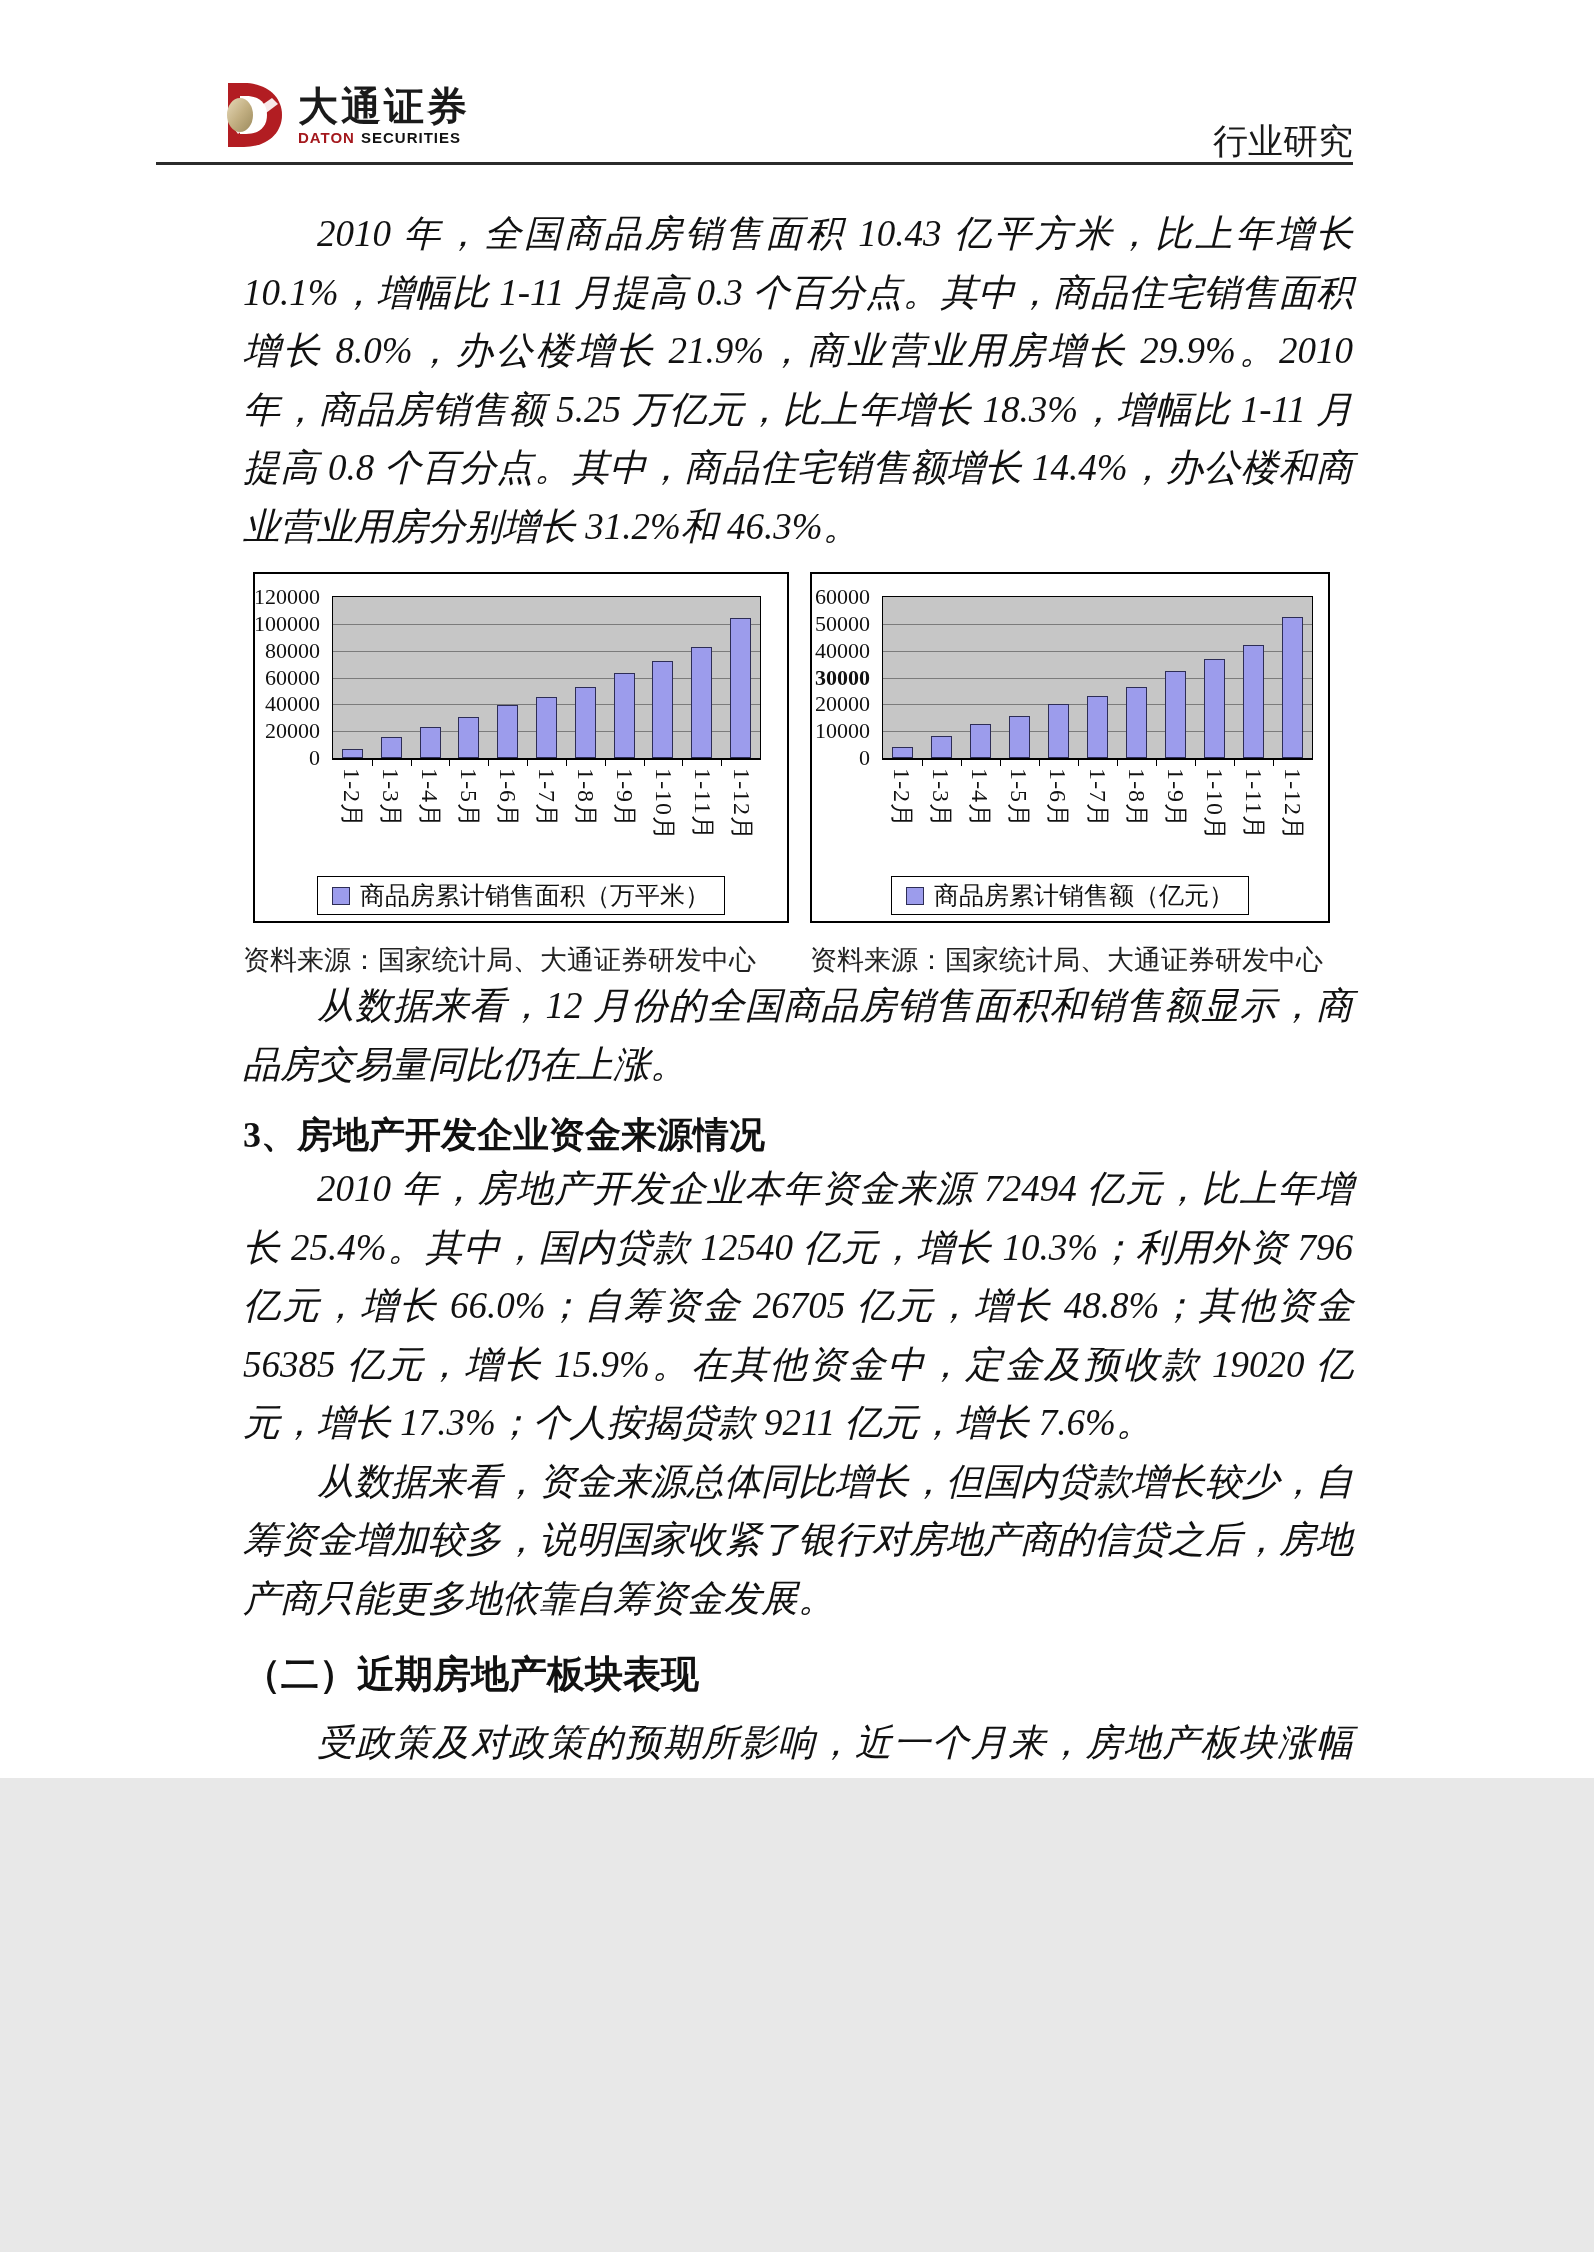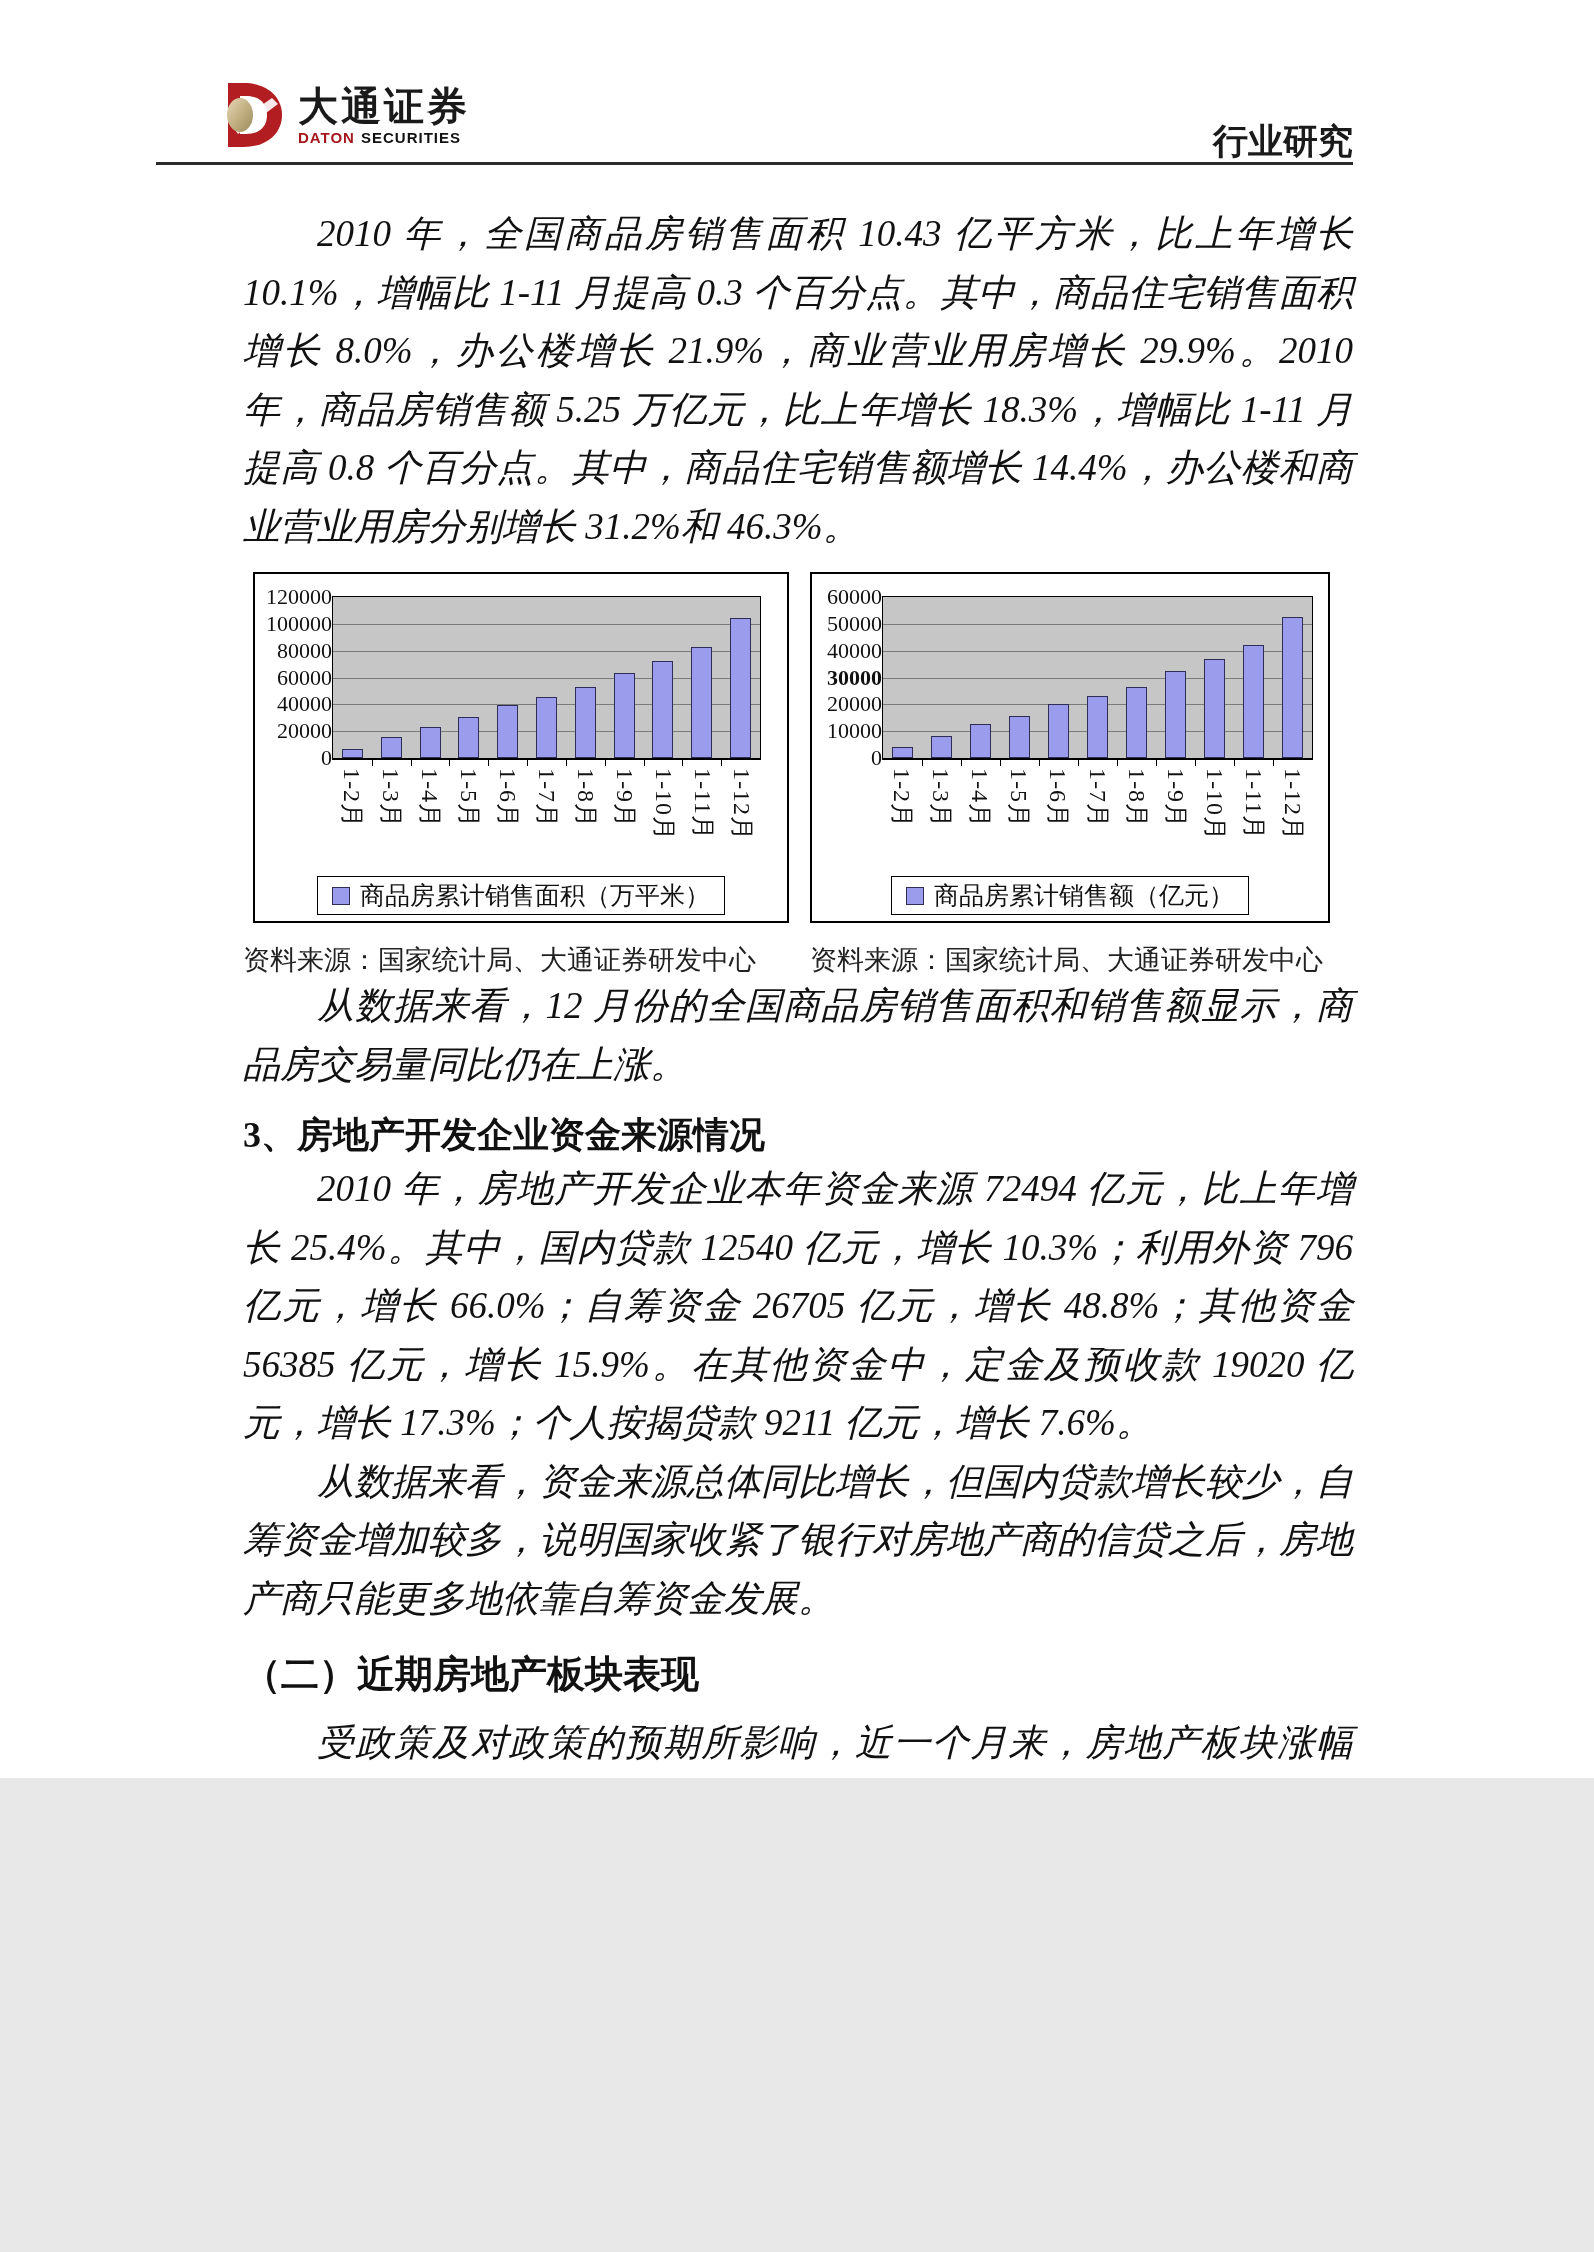--- a/index.html
+++ b/index.html
@@ -8,21 +8,21 @@
   
   .logo{position:absolute;left:218px;top:82px;display:flex;align-items:center;gap:14px;}
   .logo-mark{width:66px;height:66px;}
   .logo-text{display:flex;flex-direction:column;line-height:1;}
   .logo-cn{font-family:"Liberation Sans","DejaVu Sans",sans-serif;font-weight:900;font-size:40px;
            letter-spacing:3px;color:#1a1a1a;}
   .logo-en{margin-top:4px;font-family:"Liberation Sans","DejaVu Sans",sans-serif;font-weight:bold;
            font-size:15px;letter-spacing:1px;}
   .logo-en .red{color:#a4181d;margin-right:6px;}
   .doc-type{position:absolute;top:118px;right:241px;font-family:"Liberation Sans","DejaVu Sans",sans-serif;
-            font-weight:bold;font-size:35px;color:#1a1a1a;}
+            font-weight:normal;font-size:35px;color:#1a1a1a;}
   .header-rule{position:absolute;left:156px;right:241px;top:162px;height:3px;background:#2b2b2b;}
   
   .content{position:absolute;left:243px;top:205px;width:1110px;}
   .para{margin:0;font-size:37px;line-height:58.5px;text-align:justify;text-indent:2em;font-style:italic;}
   .mt-p2{margin-top:32px;}
   .h3{margin:16px 0 0 0;font-size:36px;line-height:50px;font-weight:bold;
       font-family:"Liberation Serif","DejaVu Serif",serif;}
   .h2{margin:16px 0 0 0;font-size:38px;line-height:60px;font-weight:bold;
       font-family:"Liberation Sans","DejaVu Sans",sans-serif;}
   .h2 + .para{margin-top:10px;}
@@ -32,21 +32,21 @@
   .c2{flex:1;}
   .fig-titles{margin-top:30px;font-size:31px;line-height:40px;font-weight:bold;}
   .charts-row{margin-top:16px;}
   .sources-row{margin-top:20px;font-size:27px;line-height:34px;color:#222;}
   
   .chart-box{box-sizing:border-box;border:2px solid #000;background:#fff;padding-top:22px;padding-bottom:6px;}
   .c1 .chart-box{margin-left:10px;width:536px;}
   .c2 .chart-box{width:520px;}
   .plot-row{display:flex;}
   .ygutter{position:relative;flex:0 0 auto;font-size:22px;}
-  .ylab{position:absolute;right:0;white-space:nowrap;}
+  .ylab{position:absolute;right:12px;white-space:nowrap;}
   .plot{position:relative;flex:1;background:#c6c6c6;border:1px solid #000;border-bottom:2px solid #000;}
   .grid{position:absolute;left:0;right:0;height:1px;background:#7b7b7b;}
   .bar{position:absolute;bottom:0;background:#9c9cec;border:1px solid #2d2d55;box-sizing:border-box;}
   .tick{position:absolute;width:1px;height:6px;background:#000;bottom:-8px;}
   .xlabels{display:flex;height:108px;padding-top:8px;box-sizing:border-box;font-size:24px;}
   .xlab{flex:1;display:flex;justify-content:center;align-items:flex-start;}
   .xlab span{writing-mode:vertical-rl;text-orientation:sideways;white-space:nowrap;letter-spacing:1px;}
   .legend{width:max-content;max-width:95%;margin:8px auto 0;border:1px solid #000;background:#fff;
           padding:2px 14px;font-size:25px;display:flex;align-items:center;gap:10px;}
   .swatch{width:16px;height:16px;background:#9c9cec;border:1px solid #2d2d55;flex:0 0 auto;}

